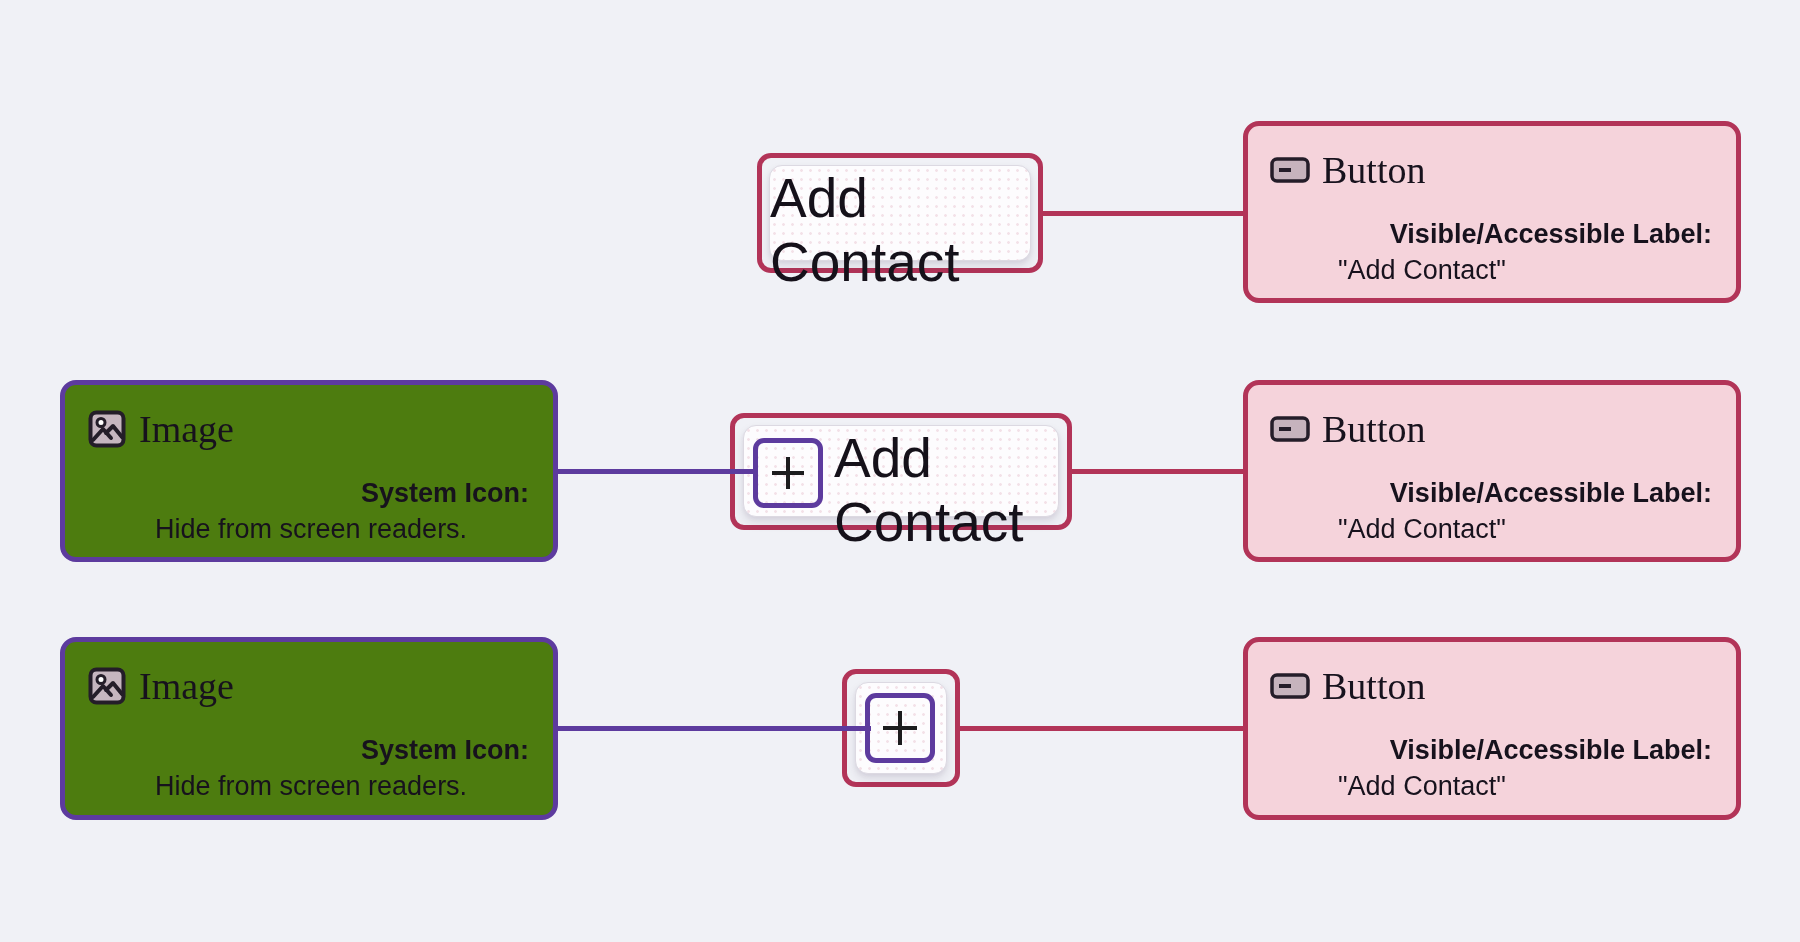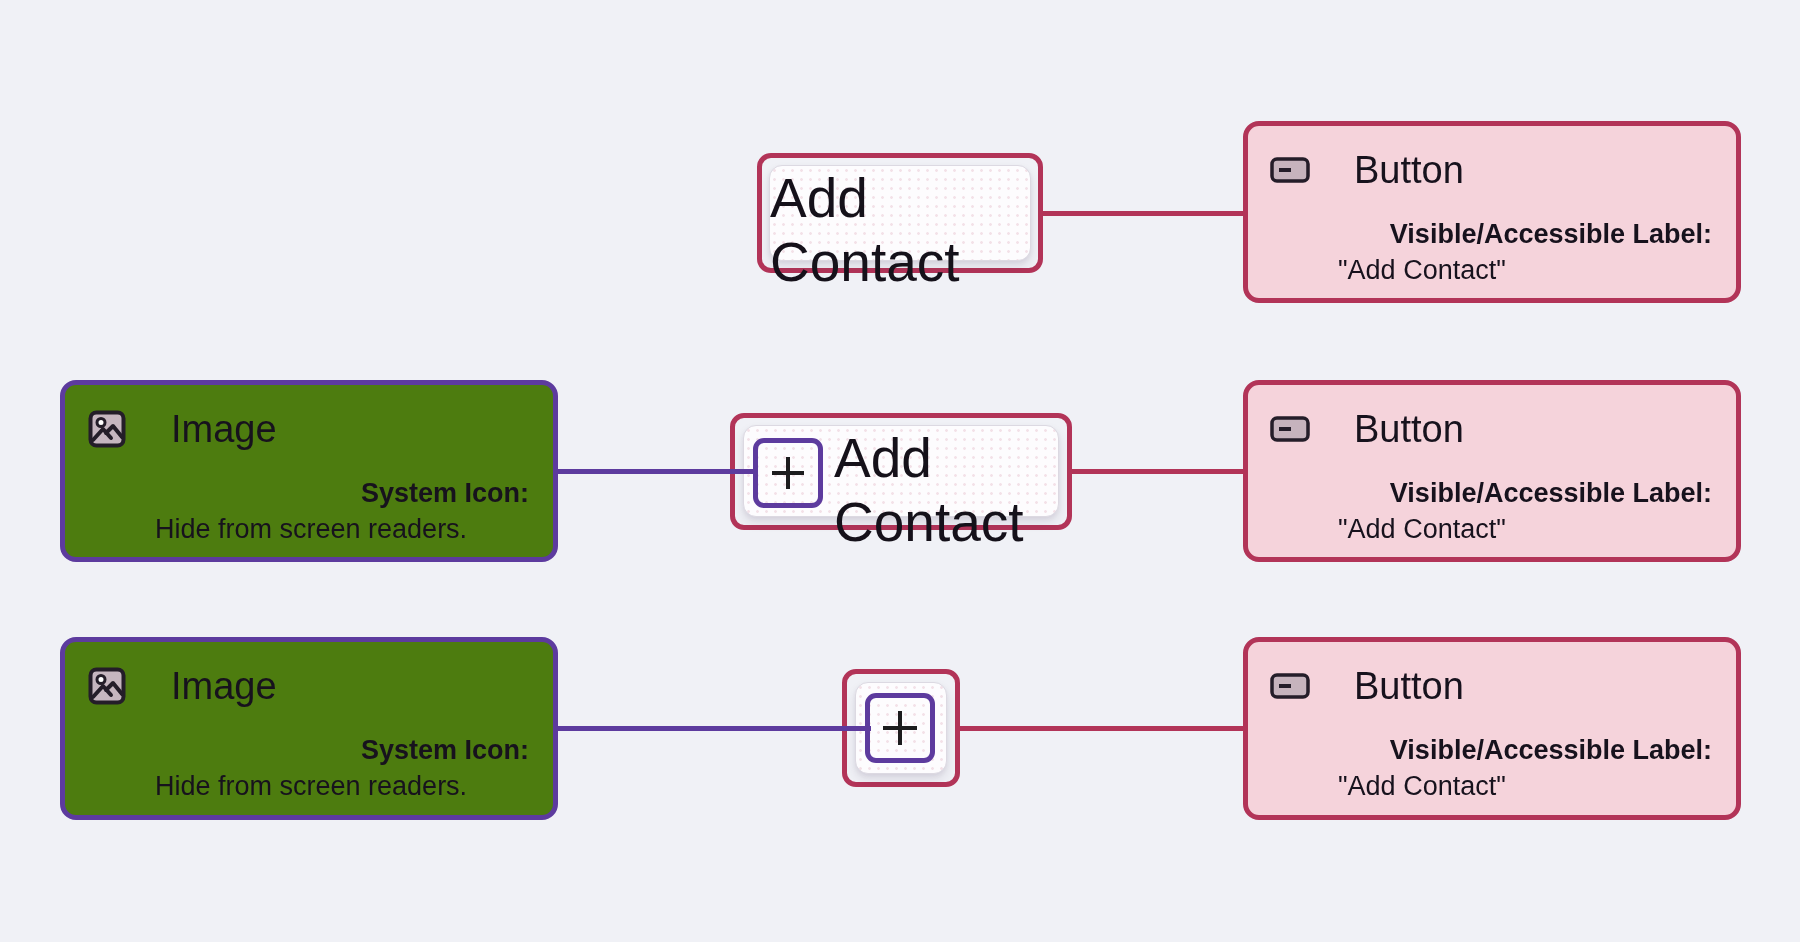--- a/index.html
+++ b/index.html
@@ -48,21 +48,21 @@
 
   
   .card{
     border-radius:16px;
     border:5px solid;
     padding:22px 24px 0 22px;
     z-index:4;
   }
   .card.pink{background:#f5d3db;border-color:#b23458;}
   .card.lavender{background:#4d7c0f;border-color:#5d3b9e;}
-  .card-head{display:flex;align-items:center;gap:44px;height:44px;}
+  .card-head{display:flex;align-items:center;gap:12px;height:44px;font-family:Liberation Serif, serif;}
   .icon-box{width:40px;display:flex;align-items:center;justify-content:center;flex:none;}
   .card-title{font-size:38px;line-height:44px;}
   .card-fields{margin:24px 0 0 68px;font-size:27px;line-height:36px;}
   .field-label{font-weight:bold;text-align:right;}
   .plus-svg{display:block;}
 </style>
 </head>
 <body>
 
 <div class="canvas">

